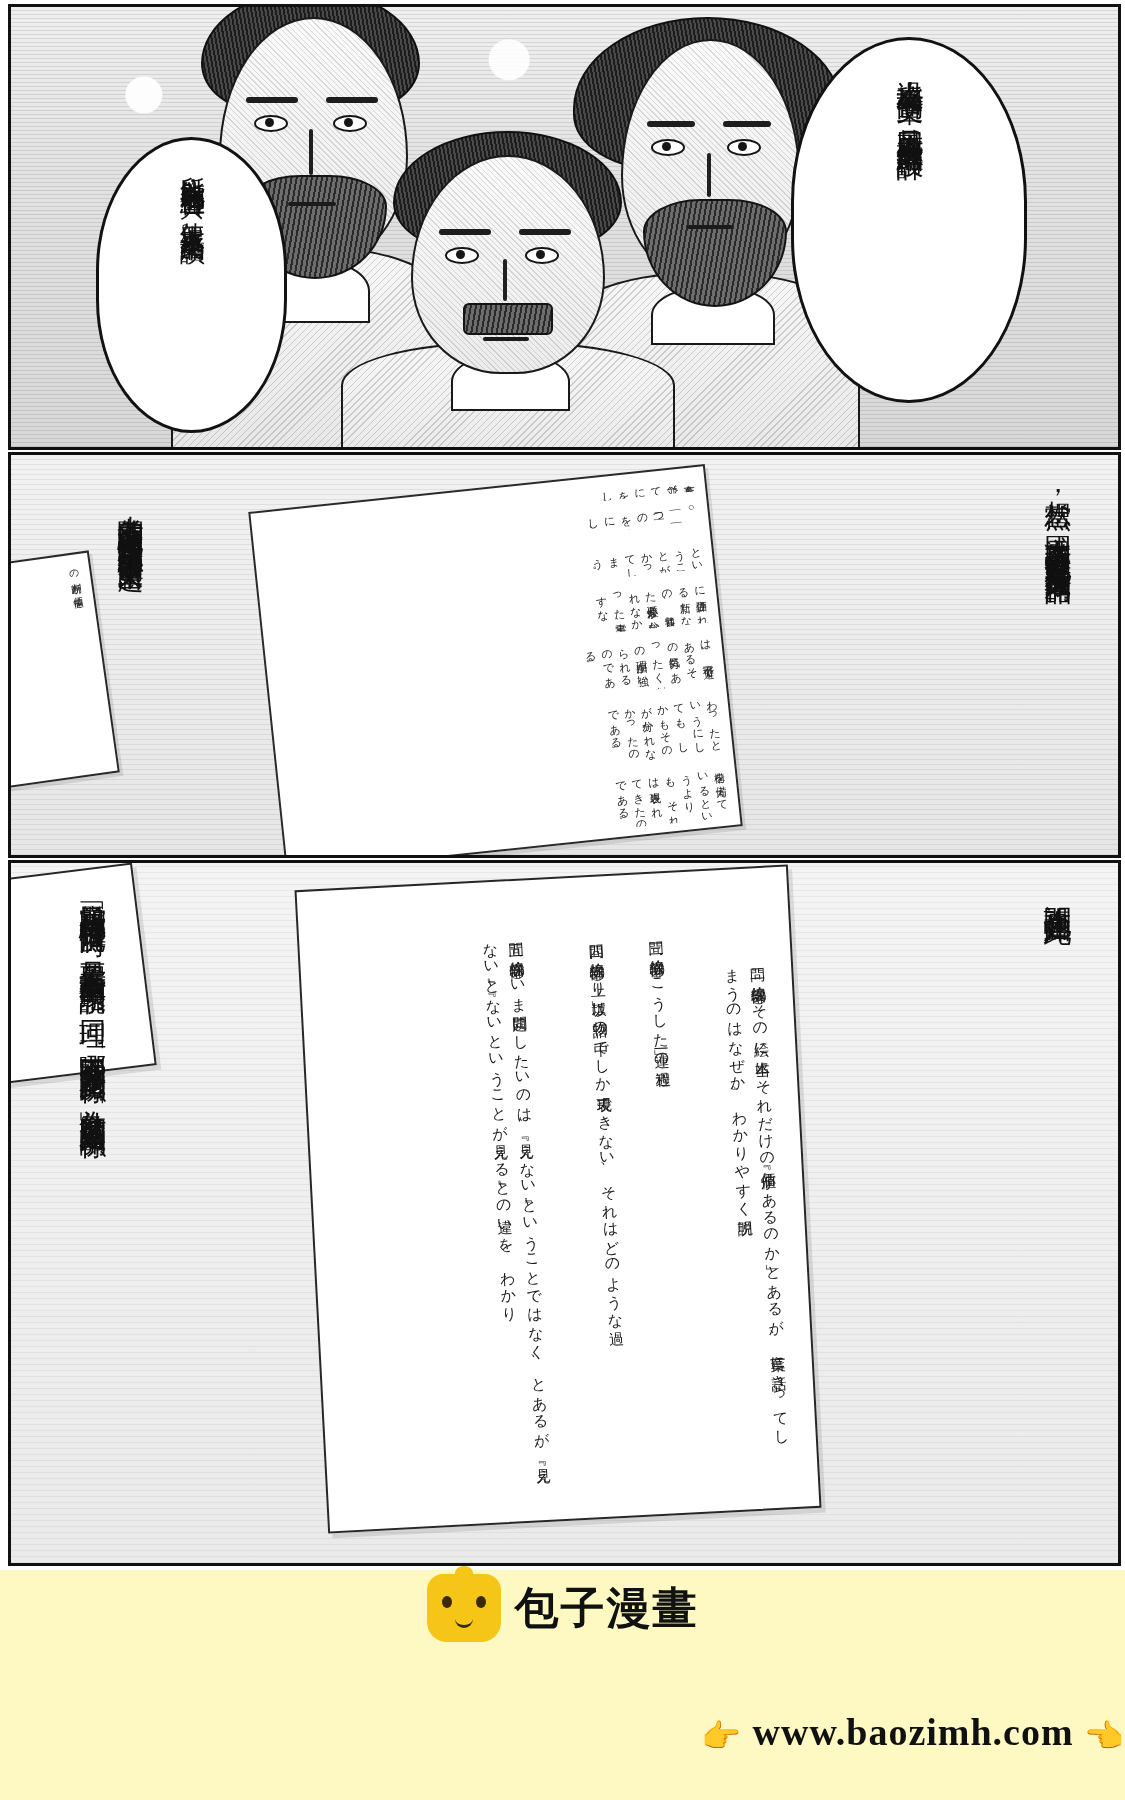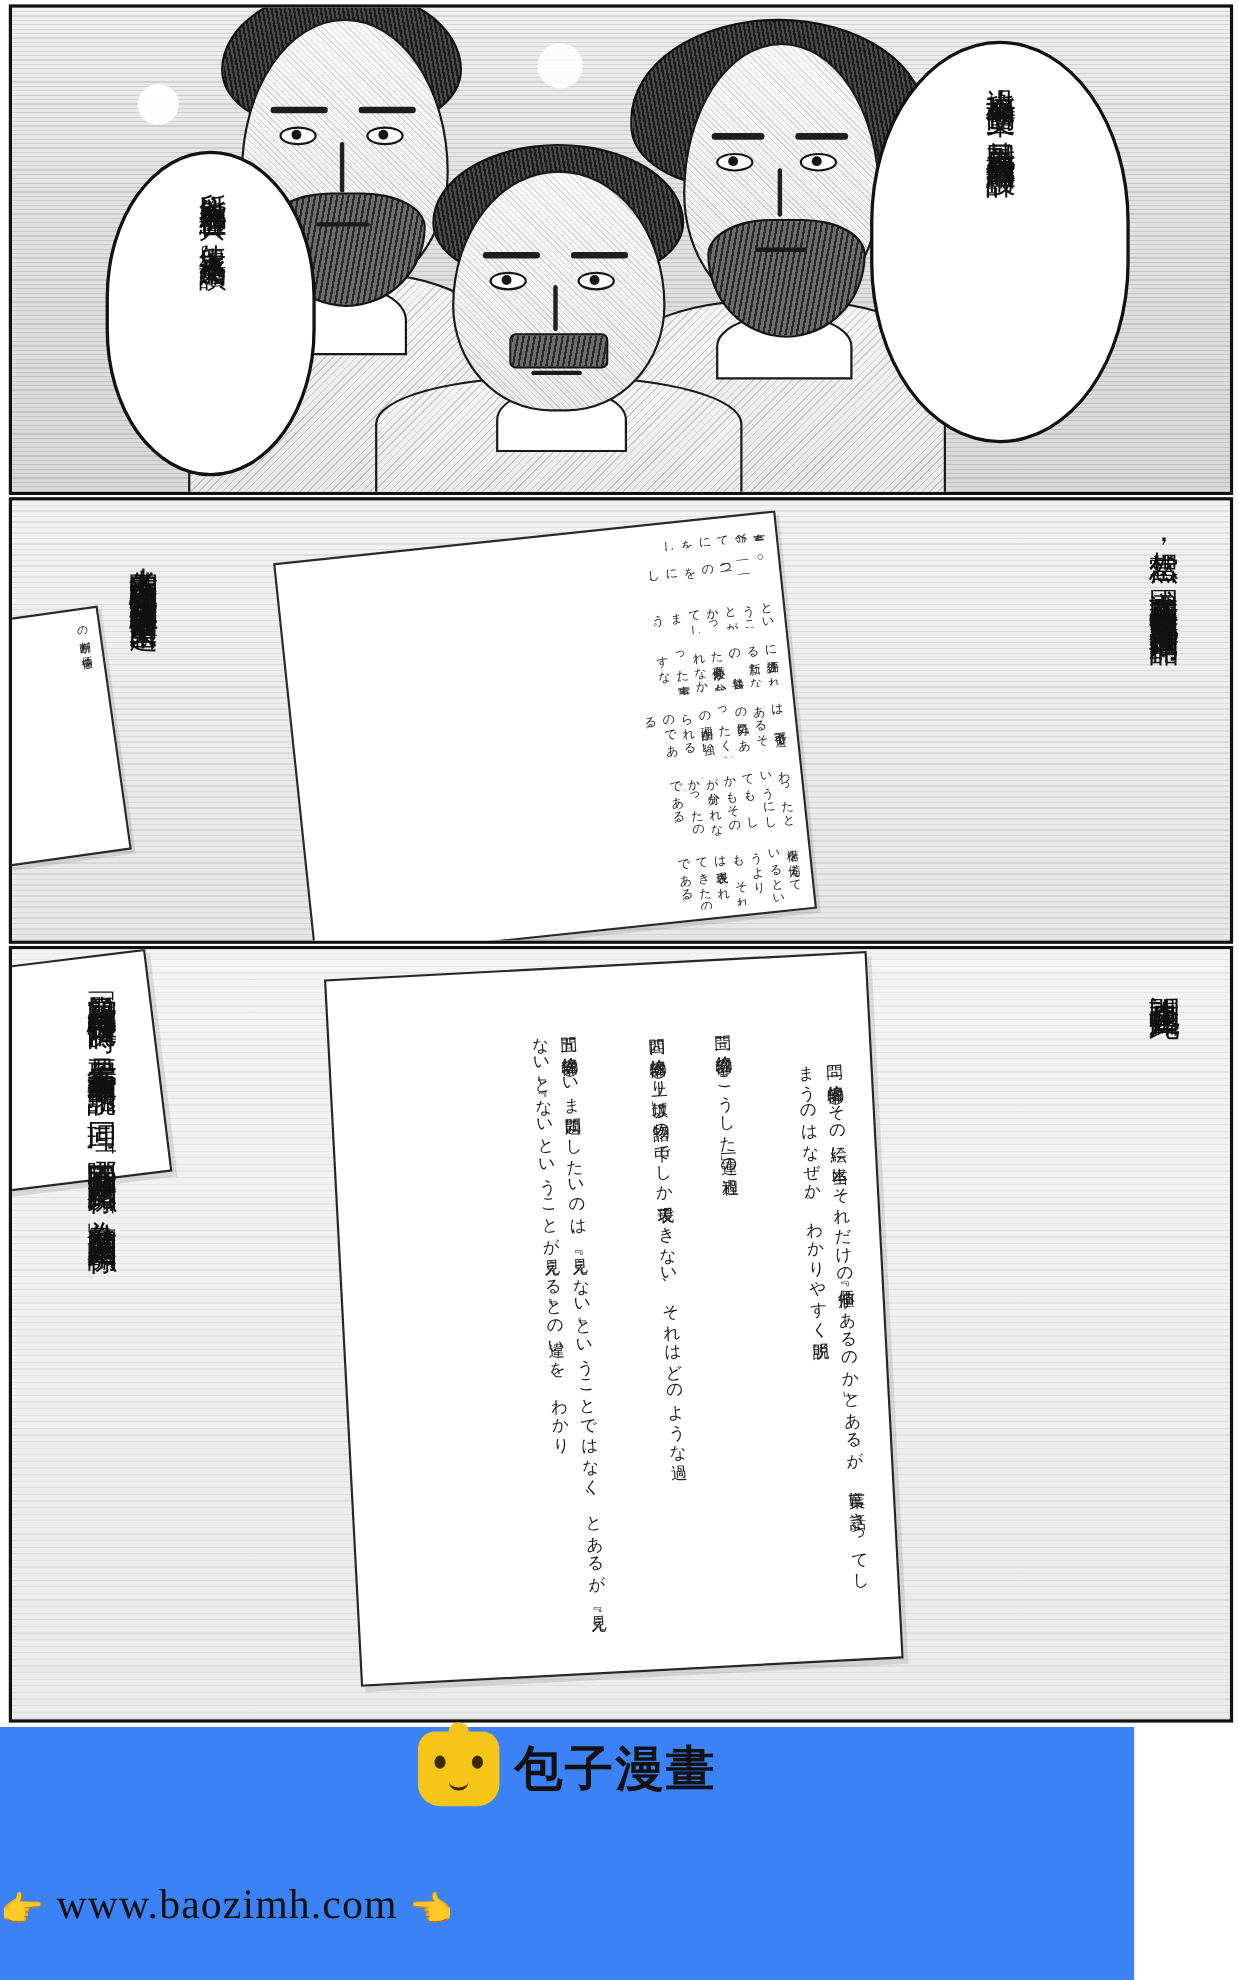--- a/index.html
+++ b/index.html
@@ -121,41 +121,41 @@
     box-shadow:4px 5px 0 rgba(0,0,0,.10);
   }
   .exam .qcol{
     position:absolute;
     writing-mode:vertical-rl;text-orientation:upright;
     font-family:"Liberation Serif", serif;
     font-size:15px;line-height:1.7;color:#1b1b1b;letter-spacing:1px;
   }
 
   
-  .footer{position:absolute;left:0;top:1570px;width:1031px;height:230px;background:#3b82f6;}
+  .footer{position:absolute;left:0;top:1570px;width:1125px;height:230px;background:#fef9c3;}
   .logo-wrap{
     position:absolute;left:50%;transform:translateX(-50%);top:4px;
     display:flex;align-items:center;gap:14px;
   }
   .bun{
     width:74px;height:68px;background:#f5c518;border-radius:16px 16px 20px 20px;
     position:relative;border:0;
   }
   .bun:before{content:"";position:absolute;left:15px;top:22px;width:10px;height:12px;background:#3a2a00;border-radius:50%;}
   .bun:after{content:"";position:absolute;right:15px;top:22px;width:10px;height:12px;background:#3a2a00;border-radius:50%;}
   .bun .smile{position:absolute;left:28px;top:42px;width:18px;height:9px;border-bottom:3px solid #3a2a00;border-radius:0 0 12px 12px;}
   .bun .tuft{position:absolute;left:28px;top:-8px;width:18px;height:14px;background:#f5c518;border-radius:50% 50% 0 0;}
   .brand{font-family:"Liberation Sans", sans-serif;font-size:44px;font-weight:bold;color:#111;letter-spacing:2px;}
   .f-line1{
     position:absolute;left:0;right:0;top:92px;text-align:center;
     font-family:"Liberation Sans", sans-serif;font-size:25px;color:#111;letter-spacing:1px;
   }
   .f-line2{
-    position:absolute;left:0;right:0;top:140px;text-align:left;
-    font-family:"Liberation Serif", serif;font-size:38px;color:#111;font-weight:normal;letter-spacing:1px;
+    position:absolute;left:0;right:0;top:140px;text-align:right;
+    font-family:"Liberation Serif", serif;font-size:38px;color:#111;font-weight:bold;letter-spacing:1px;
   }
   .hand{font-size:32px;vertical-align:middle;}
 </style>
 </head>
 <body>
 
 <div class="page">
 
   <div class="panel" id="panel1">
     <div class="bokeh"></div>

